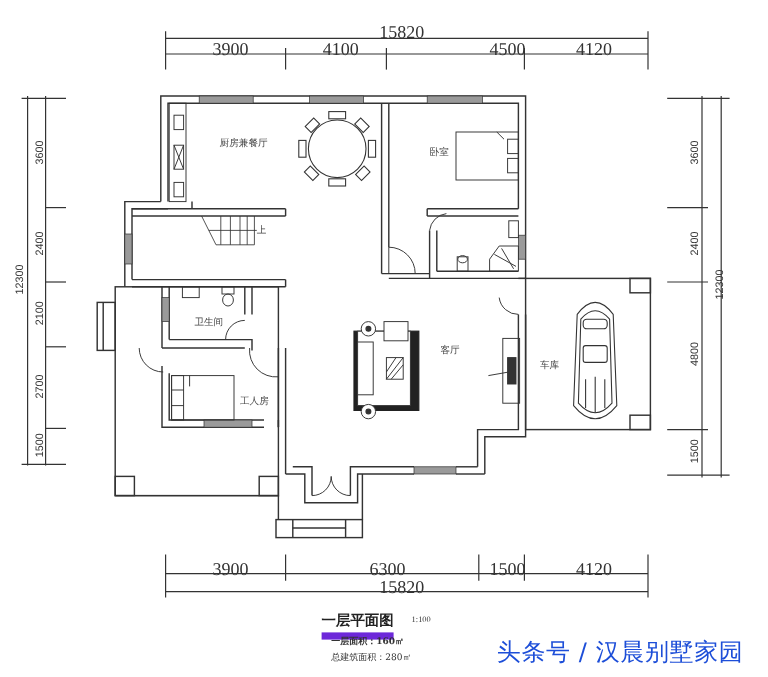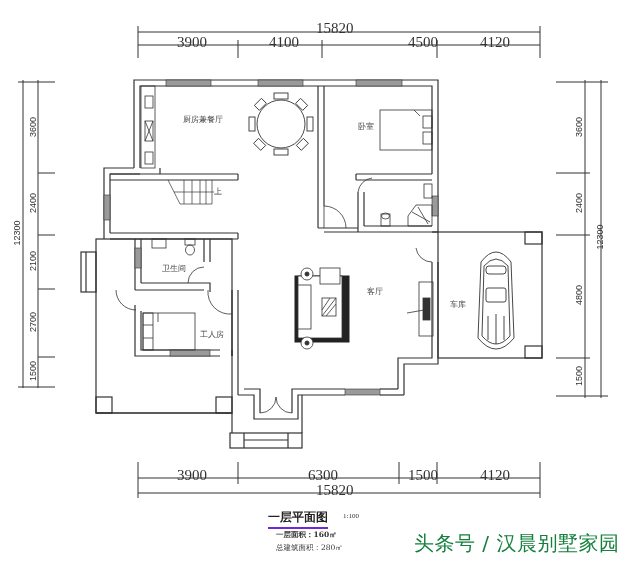--- a/index.html
+++ b/index.html
@@ -1,24 +1,24 @@
 <!DOCTYPE html>
 <html><head>
 <meta charset="utf-8">
 <style>
   html,body{margin:0;padding:0;background:#ffffff;}
   body{width:640px;height:564px;position:relative;overflow:hidden;font-family:"DejaVu Sans",sans-serif;color:#333;}
   #plan{position:absolute;left:0;top:0;width:640px;height:564px;}
   .dim-text{position:absolute;font-family:Liberation Serif, serif;font-size:15px;color:#333;white-space:nowrap;}
   .vdim{position:absolute;font-family:"Liberation Sans",sans-serif;font-size:9px;color:#333;transform:rotate(-90deg);transform-origin:center center;white-space:nowrap;}
   .room-label{position:absolute;font-family:"DejaVu Serif",serif;font-size:8px;color:#444;white-space:nowrap;}
-  .title-main{position:absolute;left:268px;top:509px;font-family:"DejaVu Serif",serif;font-size:12px;font-weight:bold;color:#222;border-bottom:2px solid #6d28d9;padding-bottom:1px;}
+  .title-main{position:absolute;left:268px;top:509px;font-family:"DejaVu Serif",serif;font-size:12px;font-weight:bold;color:#222;border-bottom:6px solid #6d28d9;padding-bottom:1px;}
   .scale{position:absolute;left:343px;top:512px;font-family:"Liberation Serif",serif;font-size:7px;color:#333;}
   .area-line{position:absolute;font-family:"DejaVu Serif",serif;font-size:7.5px;color:#333;white-space:nowrap;}
-  .watermark{position:absolute;left:414px;top:530px;font-family:"DejaVu Sans",sans-serif;font-size:20px;color:#15803d;letter-spacing:0.5px;white-space:nowrap;}
+  .watermark{position:absolute;left:414px;top:530px;font-family:"DejaVu Sans",sans-serif;font-size:20px;color:#1d4ed8;letter-spacing:0.5px;white-space:nowrap;}
 </style>
 </head>
 <body>
 
 <svg id="plan" width="640" height="564" viewBox="0 0 640 564" xmlns="http://www.w3.org/2000/svg">
   <g stroke="#333" fill="none" stroke-width="1">
 
     <g>
       <line x1="138" y1="32" x2="540" y2="32"></line>
       <line x1="138" y1="45" x2="540" y2="45"></line>

